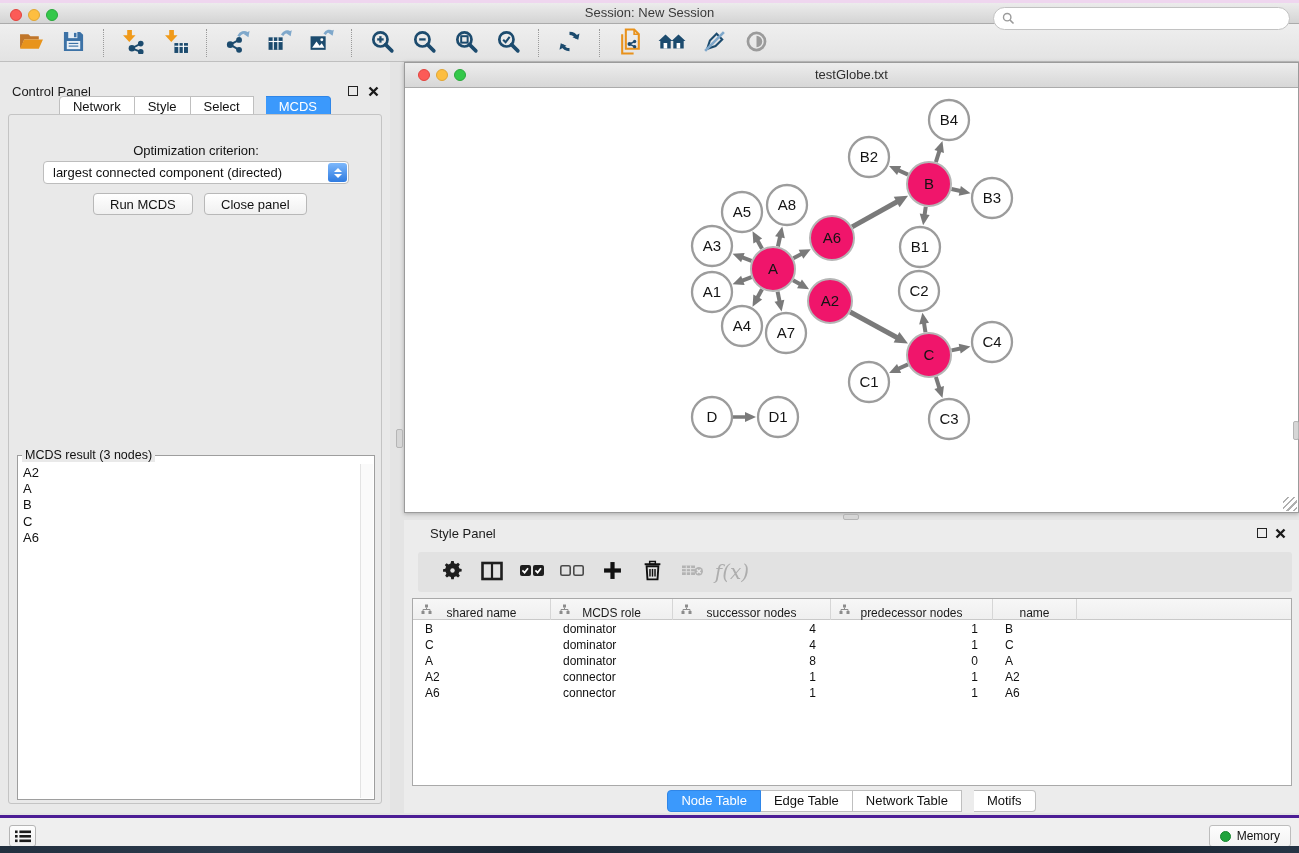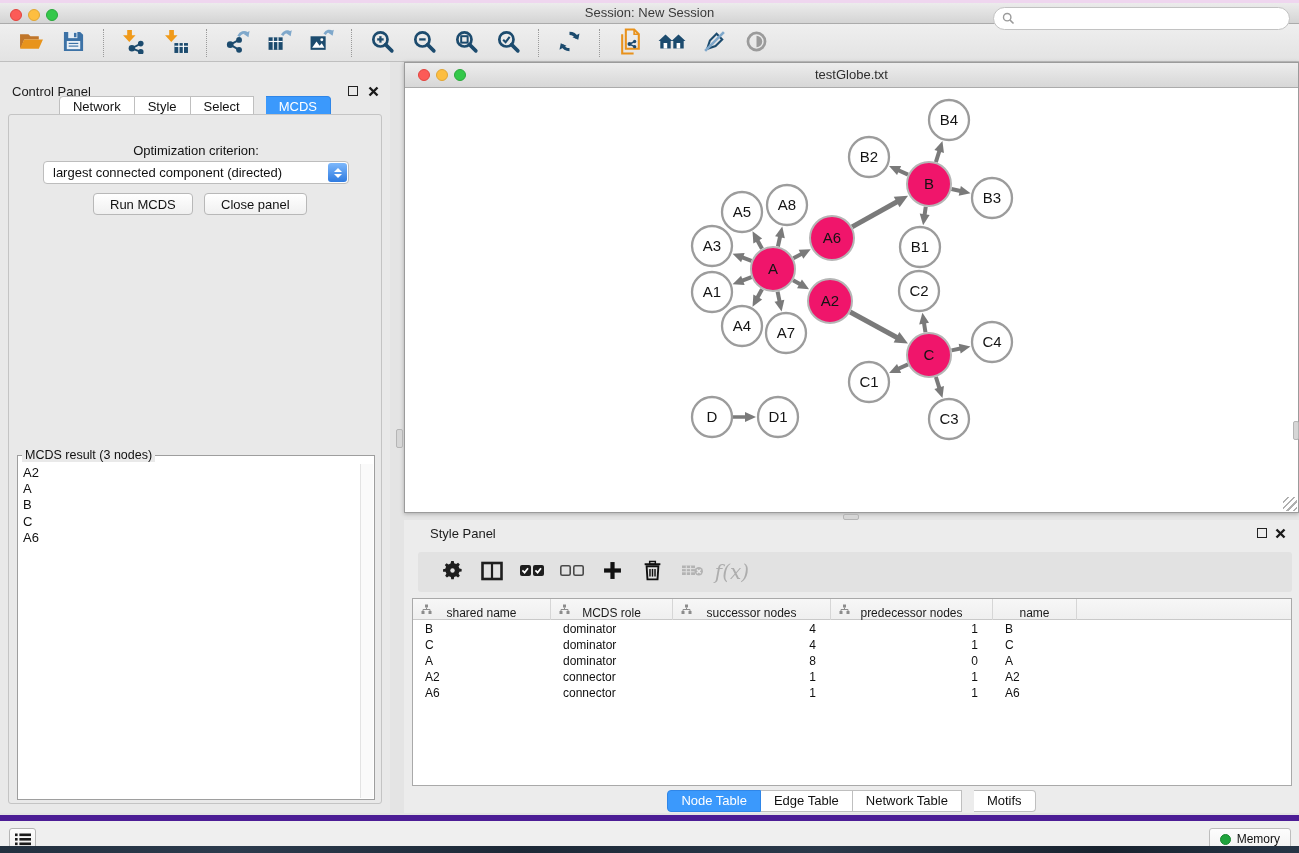--- a/index.html
+++ b/index.html
@@ -109,21 +109,21 @@
   .nt-hcell:last-child { border-right:1px solid #D6D6D6; }
   .nt-hicon { position:absolute; left:8px; top:5px; }
   #nt-rows { position:absolute; left:0; top:22px; width:100%; }
   .nt-row { display:flex; height:16px; }
   .nt-cell { font-size:12px; color:#101010; line-height:16px; overflow:hidden; white-space:nowrap; }
 
   #tp-tabs { position:absolute; left:0; top:270px; width:895px; display:flex; justify-content:center; }
 
   
   #status-bar { left:0; top:815px; width:1299px; height:31px; background:#EFEFEF;
-    border-top:6px solid #4c1d95; }
+    border-top:3px solid #4c1d95; }
   #status-left-btn { position:absolute; left:9px; top:7px; width:27px; height:22px;
     background:linear-gradient(#FDFDFD,#F0F0F0); border:1px solid #B5B5B5; border-radius:3px;
     display:flex; align-items:center; justify-content:center; }
   #memory-btn { position:absolute; right:8px; top:7px; height:22px;
     background:linear-gradient(#FDFDFD,#F3F3F3); border:1px solid #BDBDBD; border-radius:3px;
     display:flex; align-items:center; gap:6px; padding:0 10px; font-size:12px; color:#111; }
   #memory-dot { width:11px; height:11px; border-radius:50%; background:#1FA33C; border:1px solid #18862F;}
   #desktop-strip { left:0; top:846px; width:1299px; height:7px;
     background:linear-gradient(90deg,#22303F,#2C3B4D 18%,#1C2836 40%,#2A394A 63%,#18222E 85%,#263546); }
 </style>

